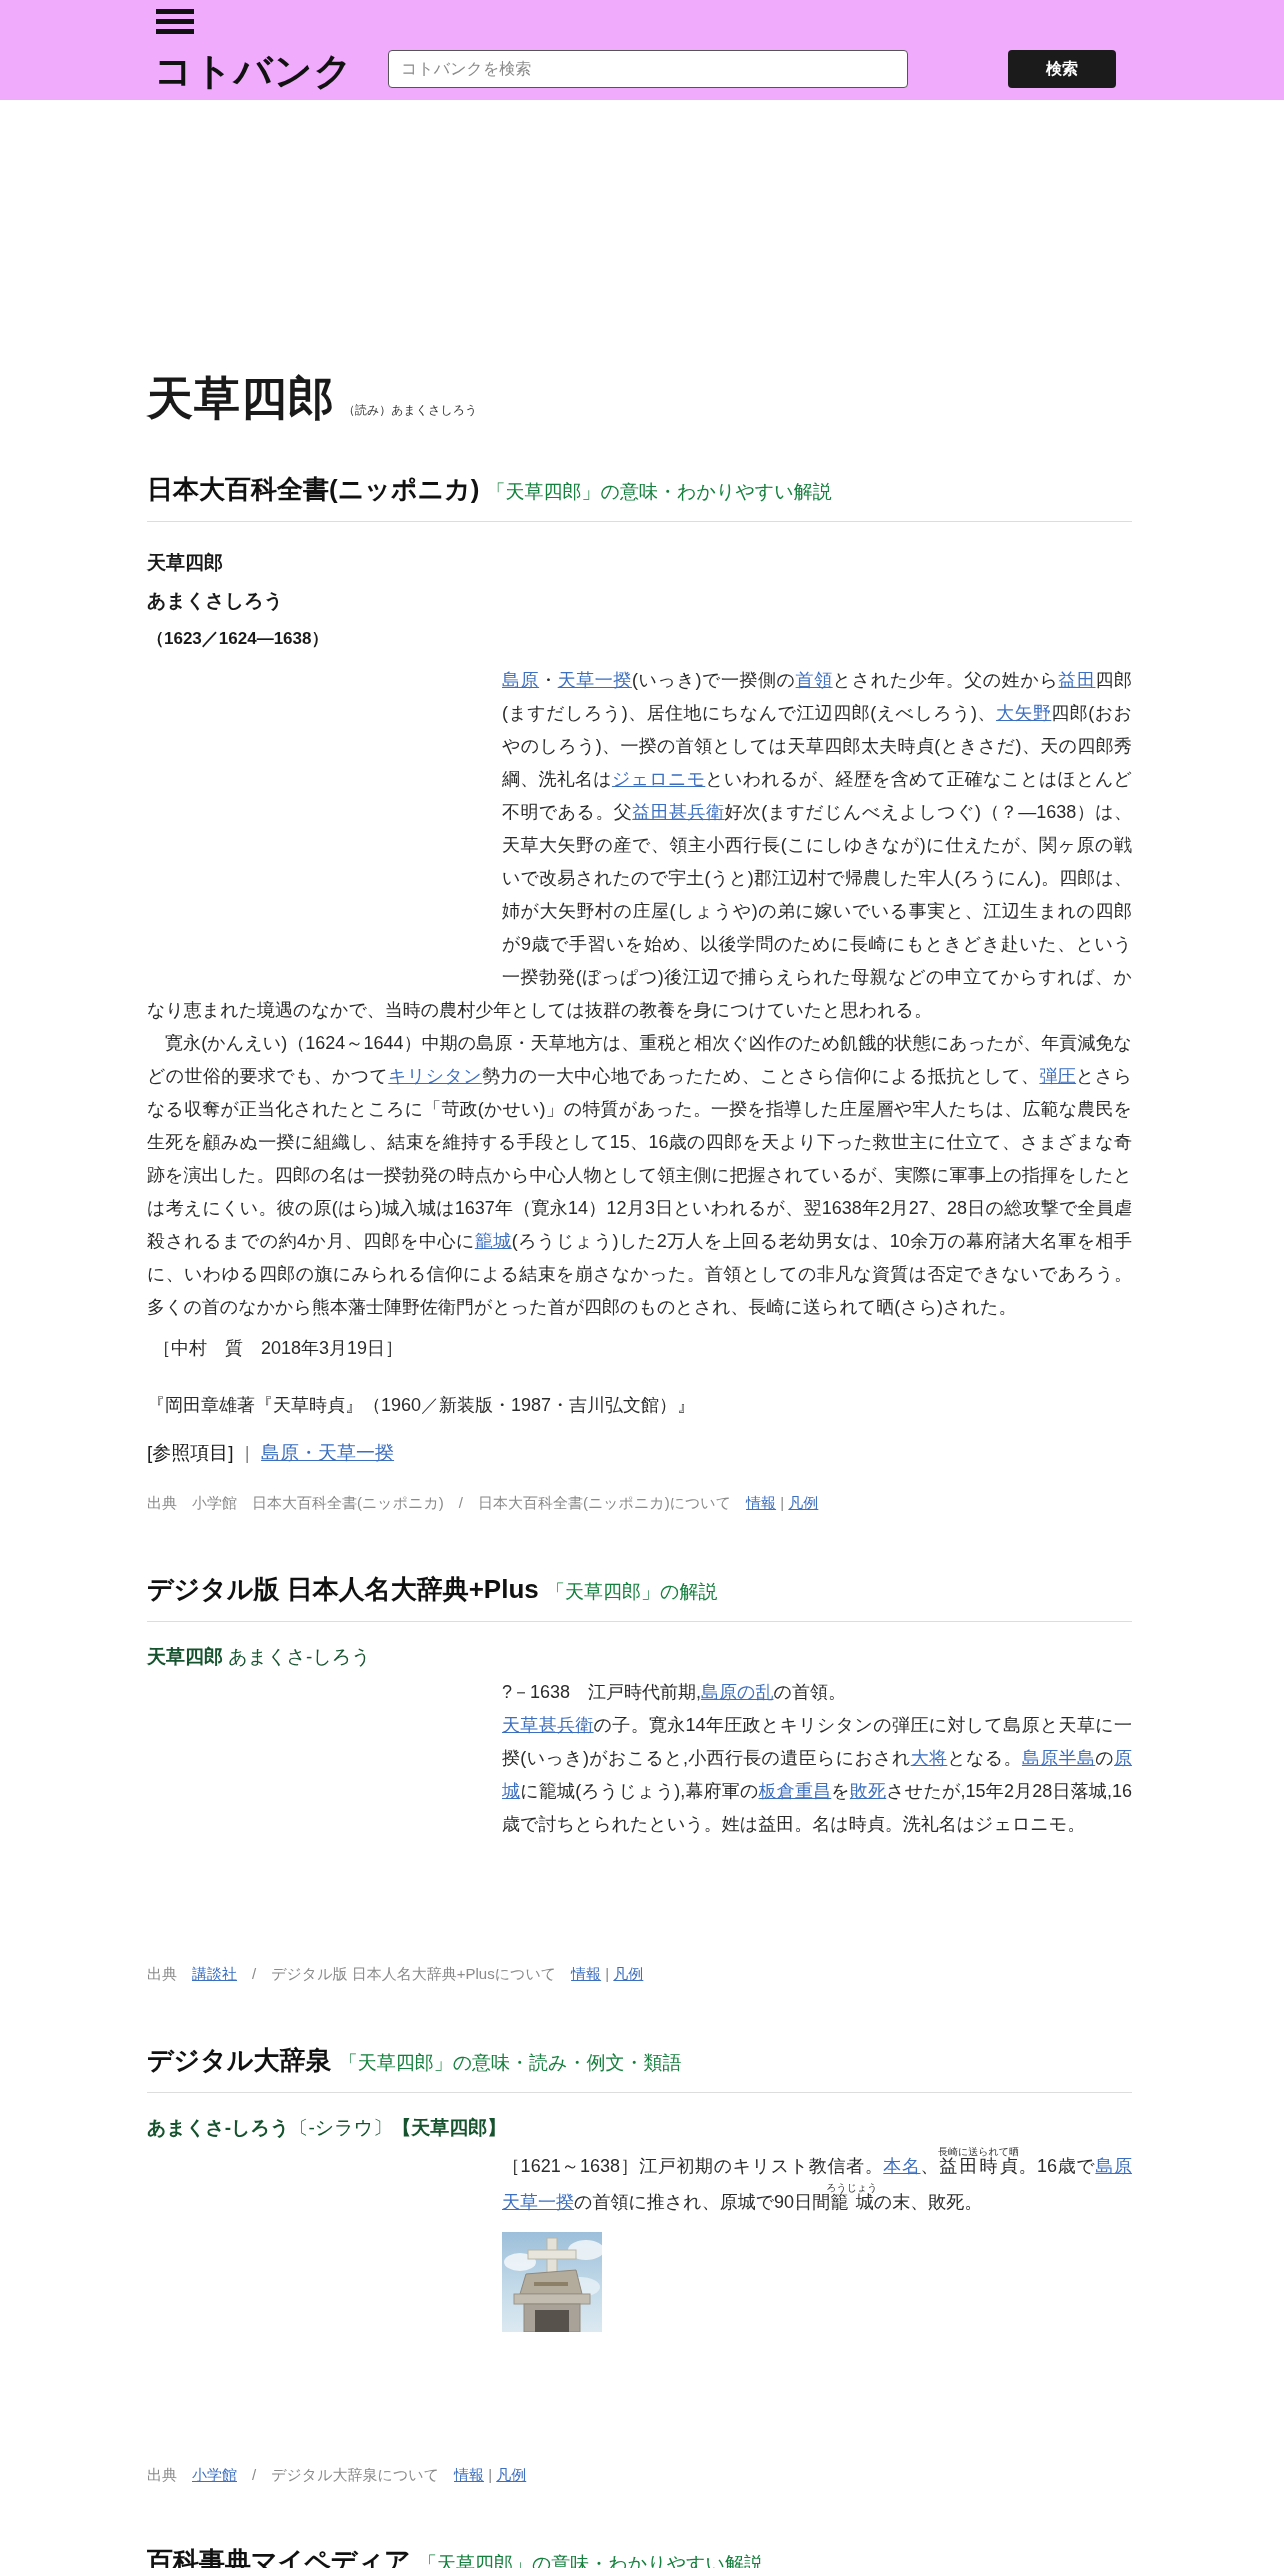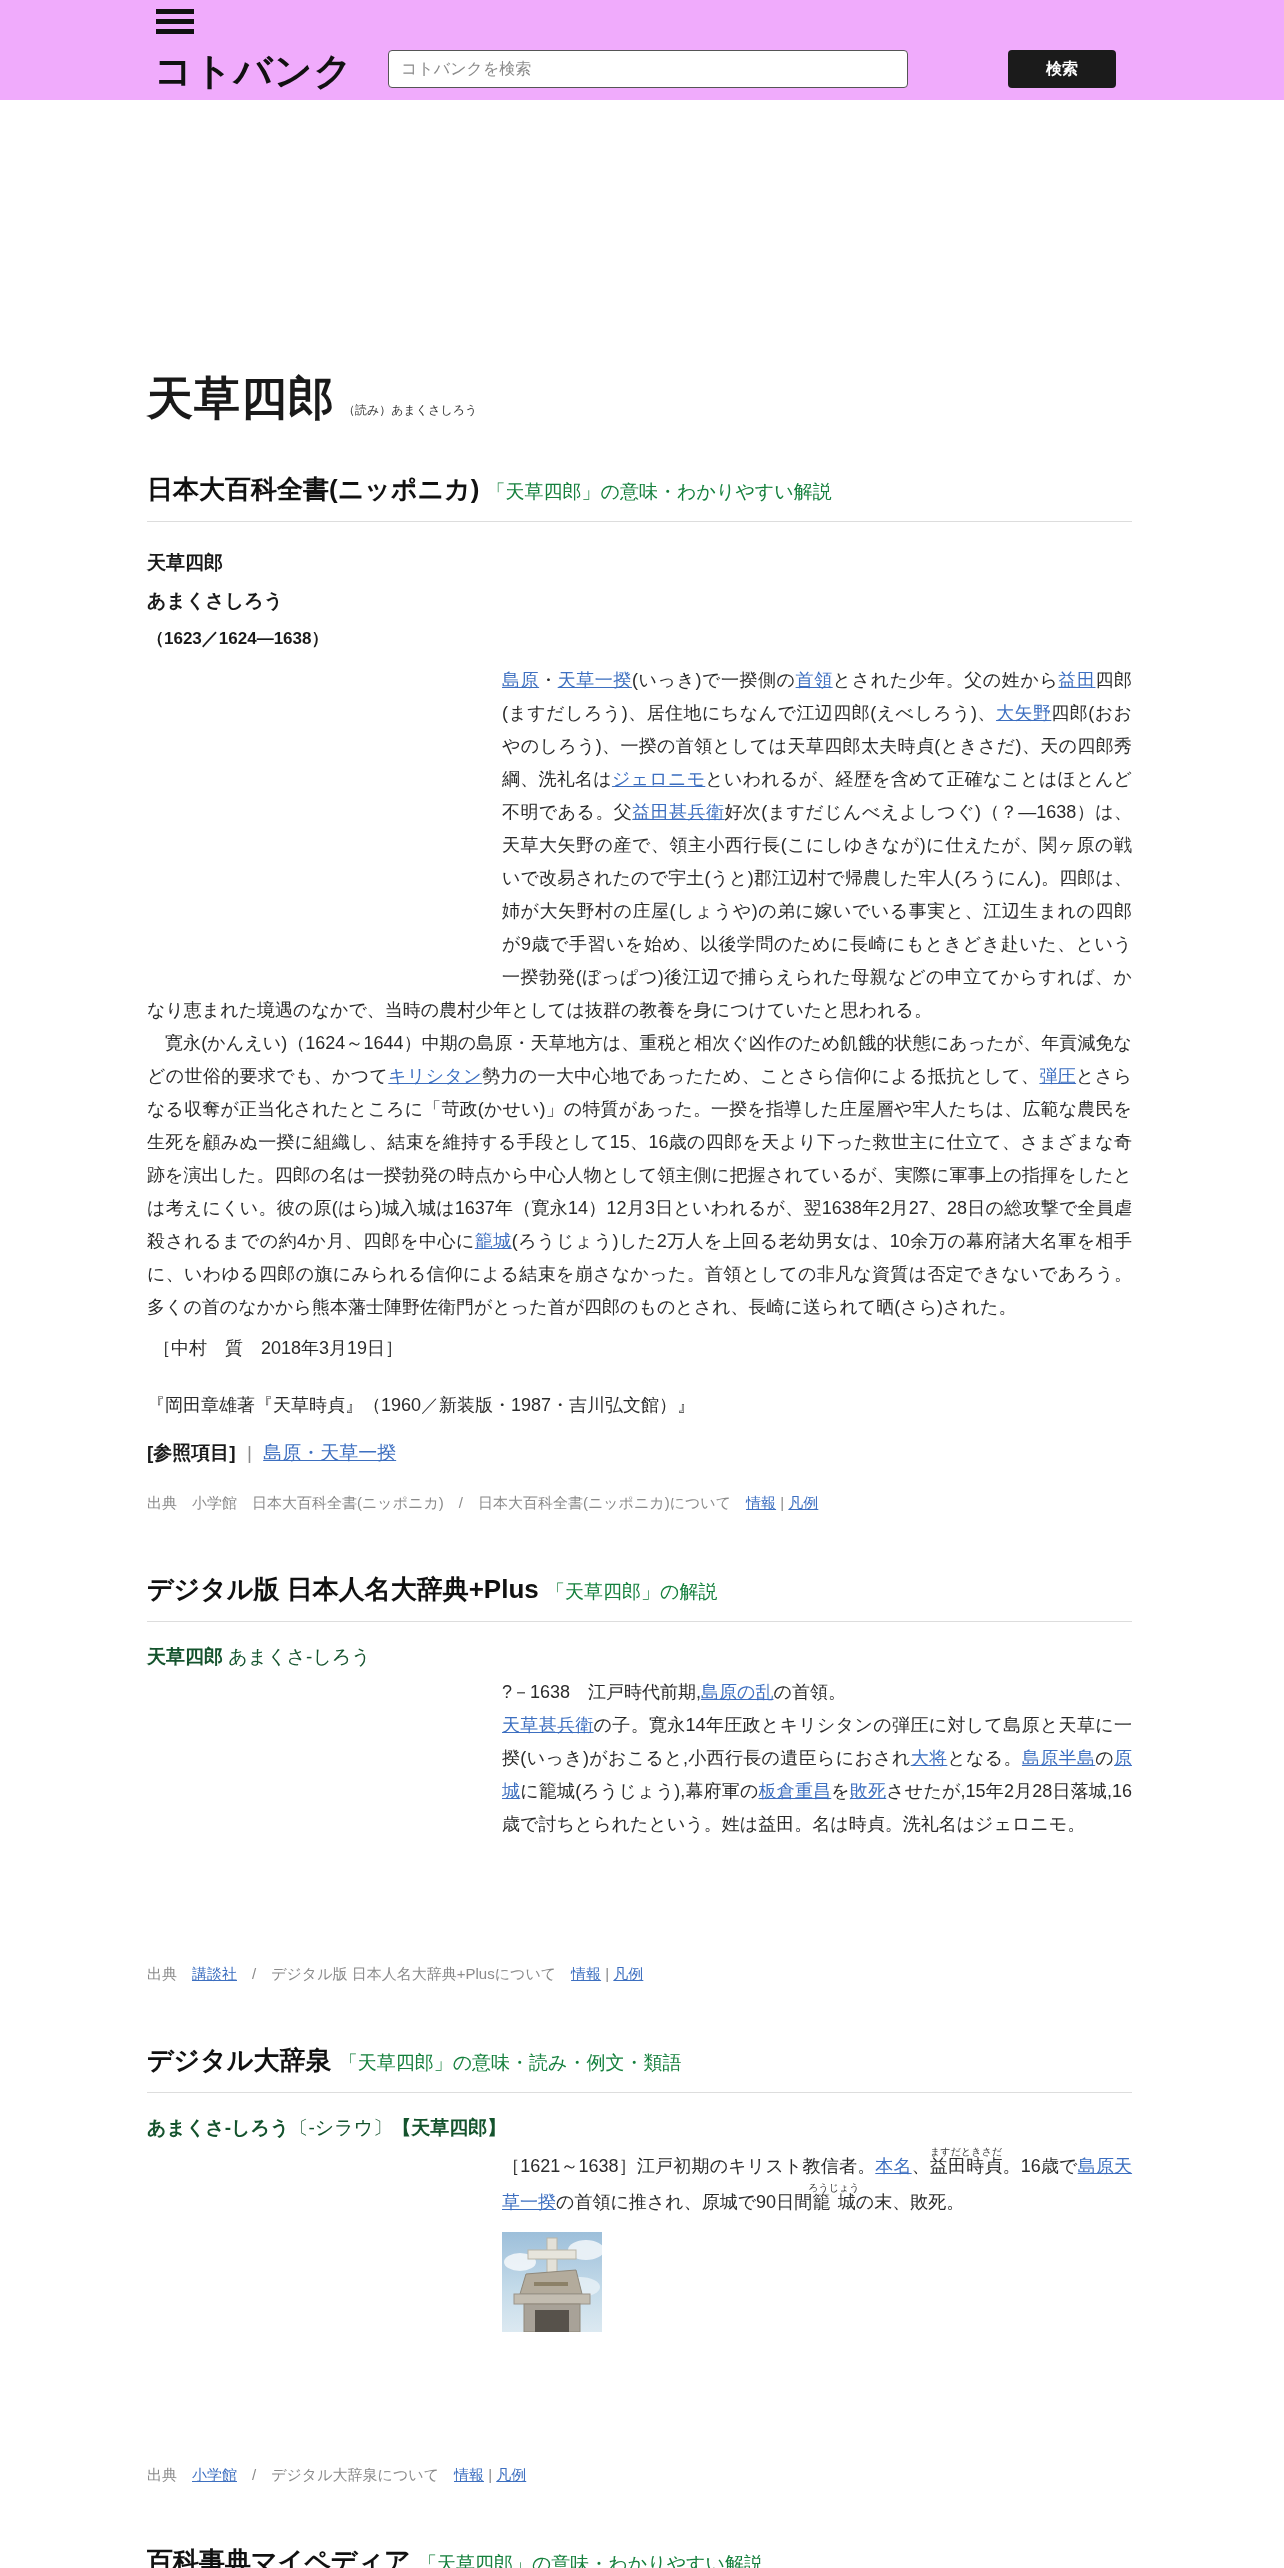--- a/index.html
+++ b/index.html
@@ -36,21 +36,21 @@
   .entry-mixed { font-size:19px; color:#14532d; }
   .entry-mixed .seg-bold { font-weight:bold; }
 
   .body-text { font-size:18px; line-height:33px; color:#2b2b2b; margin-top:6px; }
   .float-box { float:left; width:355px; height:300px; }
   .para { margin:0; text-align:justify; }
   .para-indent { text-indent:1em; }
   .credit-line { font-size:18px; line-height:33px; color:#2b2b2b; padding-left:6px; margin-top:8px; }
   .biblio-line { font-size:18px; line-height:33px; color:#2b2b2b;margin-top:24px; }
   .ref-line { margin-top:18px; font-size:19px; color:#1a1a1a; }
-  .ref-line .ref-label { font-weight:bold; }
+  .ref-line .ref-label { font-weight:normal; }
   .ref-line .sep { color:#888; margin:0 6px; }
 
   .source-line { margin-top:26px; font-size:15px; color:#8a8a8a; line-height:22px; }
   .source-line a { color:#3d6fc0; }
 
   .indented { margin-left:355px; }
   .gap-after { margin-bottom:122px; }
   .gap-after-lg { margin-bottom:132px; }
 
   a.lnk, .lnk { color:#3d6fc0; text-decoration:underline; cursor:pointer; }
@@ -135,21 +135,21 @@
     <section class="dict-section">
       <h2 class="sec-head">
         <span class="src">デジタル大辞泉</span>
         <span class="rest">「天草四郎」の意味・読み・例文・類語</span>
       </h2>
       <hr class="rule">
       <div class="sec-body">
         <div class="entry-mixed"><span class="seg-bold">あまくさ-しろう</span><span>〔‐シラウ〕</span><span class="seg-bold">【天草四郎】</span></div>
 
         <div class="body-text indented gap-after-lg">
-          <p class="para ruby-para"><span>［1621～1638］江戸初期のキリスト教信者。</span><a href="#" class="lnk">本名</a><span>、</span><ruby>益田時貞<rt>ますだときさだ</rt></ruby><span>。16歳で</span><a href="#" class="lnk">島原天草一揆</a><span>の首領に推され、原城で90日間</span><ruby>籠城<rt>ろうじょう</rt></ruby><span>の末、敗死。</span></p>
+          <p class="para ruby-para"><span>［1621～1638］江戸初期のキリスト教信者。</span><a href="#" class="lnk">本名</a><span>、</span><ruby>益田時貞<rt>長崎に送られて晒</rt></ruby><span>。16歳で</span><a href="#" class="lnk">島原天草一揆</a><span>の首領に推され、原城で90日間</span><ruby>籠城<rt>ろうじょう</rt></ruby><span>の末、敗死。</span></p>
 
           <svg class="thumb" viewBox="0 0 100 100" role="img">
             <defs>
               <linearGradient id="sky" x1="0" y1="0" x2="0" y2="1">
                 <stop offset="0" stop-color="#9dbfda"></stop>
                 <stop offset="0.6" stop-color="#c6dcea"></stop>
                 <stop offset="1" stop-color="#dce9f1"></stop>
               </linearGradient>
             </defs>
             <rect x="0" y="0" width="100" height="100" fill="url(#sky)"></rect>

